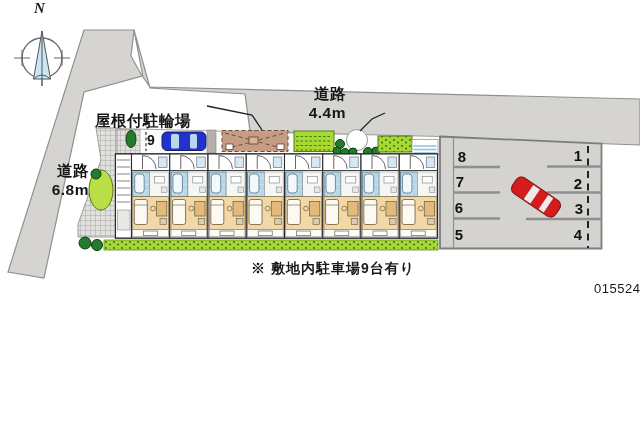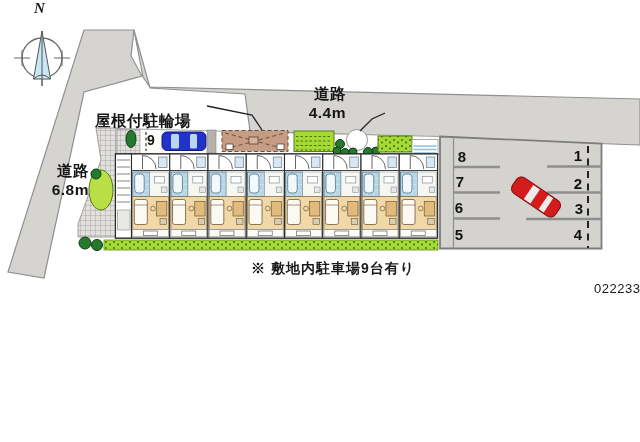--- a/index.html
+++ b/index.html
@@ -207,15 +207,15 @@
 <div class="pnum" style="left:451px;top:173px;width:18px;text-align:center;">7</div>
 <div class="pnum" style="left:450px;top:199px;width:18px;text-align:center;">6</div>
 <div class="pnum" style="left:450px;top:226px;width:18px;text-align:center;">5</div>
 
 <div class="pnum right" style="left:562px;top:147px;width:20px;">1</div>
 <div class="pnum right" style="left:562px;top:175px;width:20px;">2</div>
 <div class="pnum right" style="left:563px;top:200px;width:20px;">3</div>
 <div class="pnum right" style="left:562px;top:226px;width:20px;">4</div>
 
 <div id="site-note">※ 敷地内駐車場9台有り</div>
-<div id="plan-number">022233</div>
+<div id="plan-number">015524</div>
 
 </div>
 
 </body></html>

